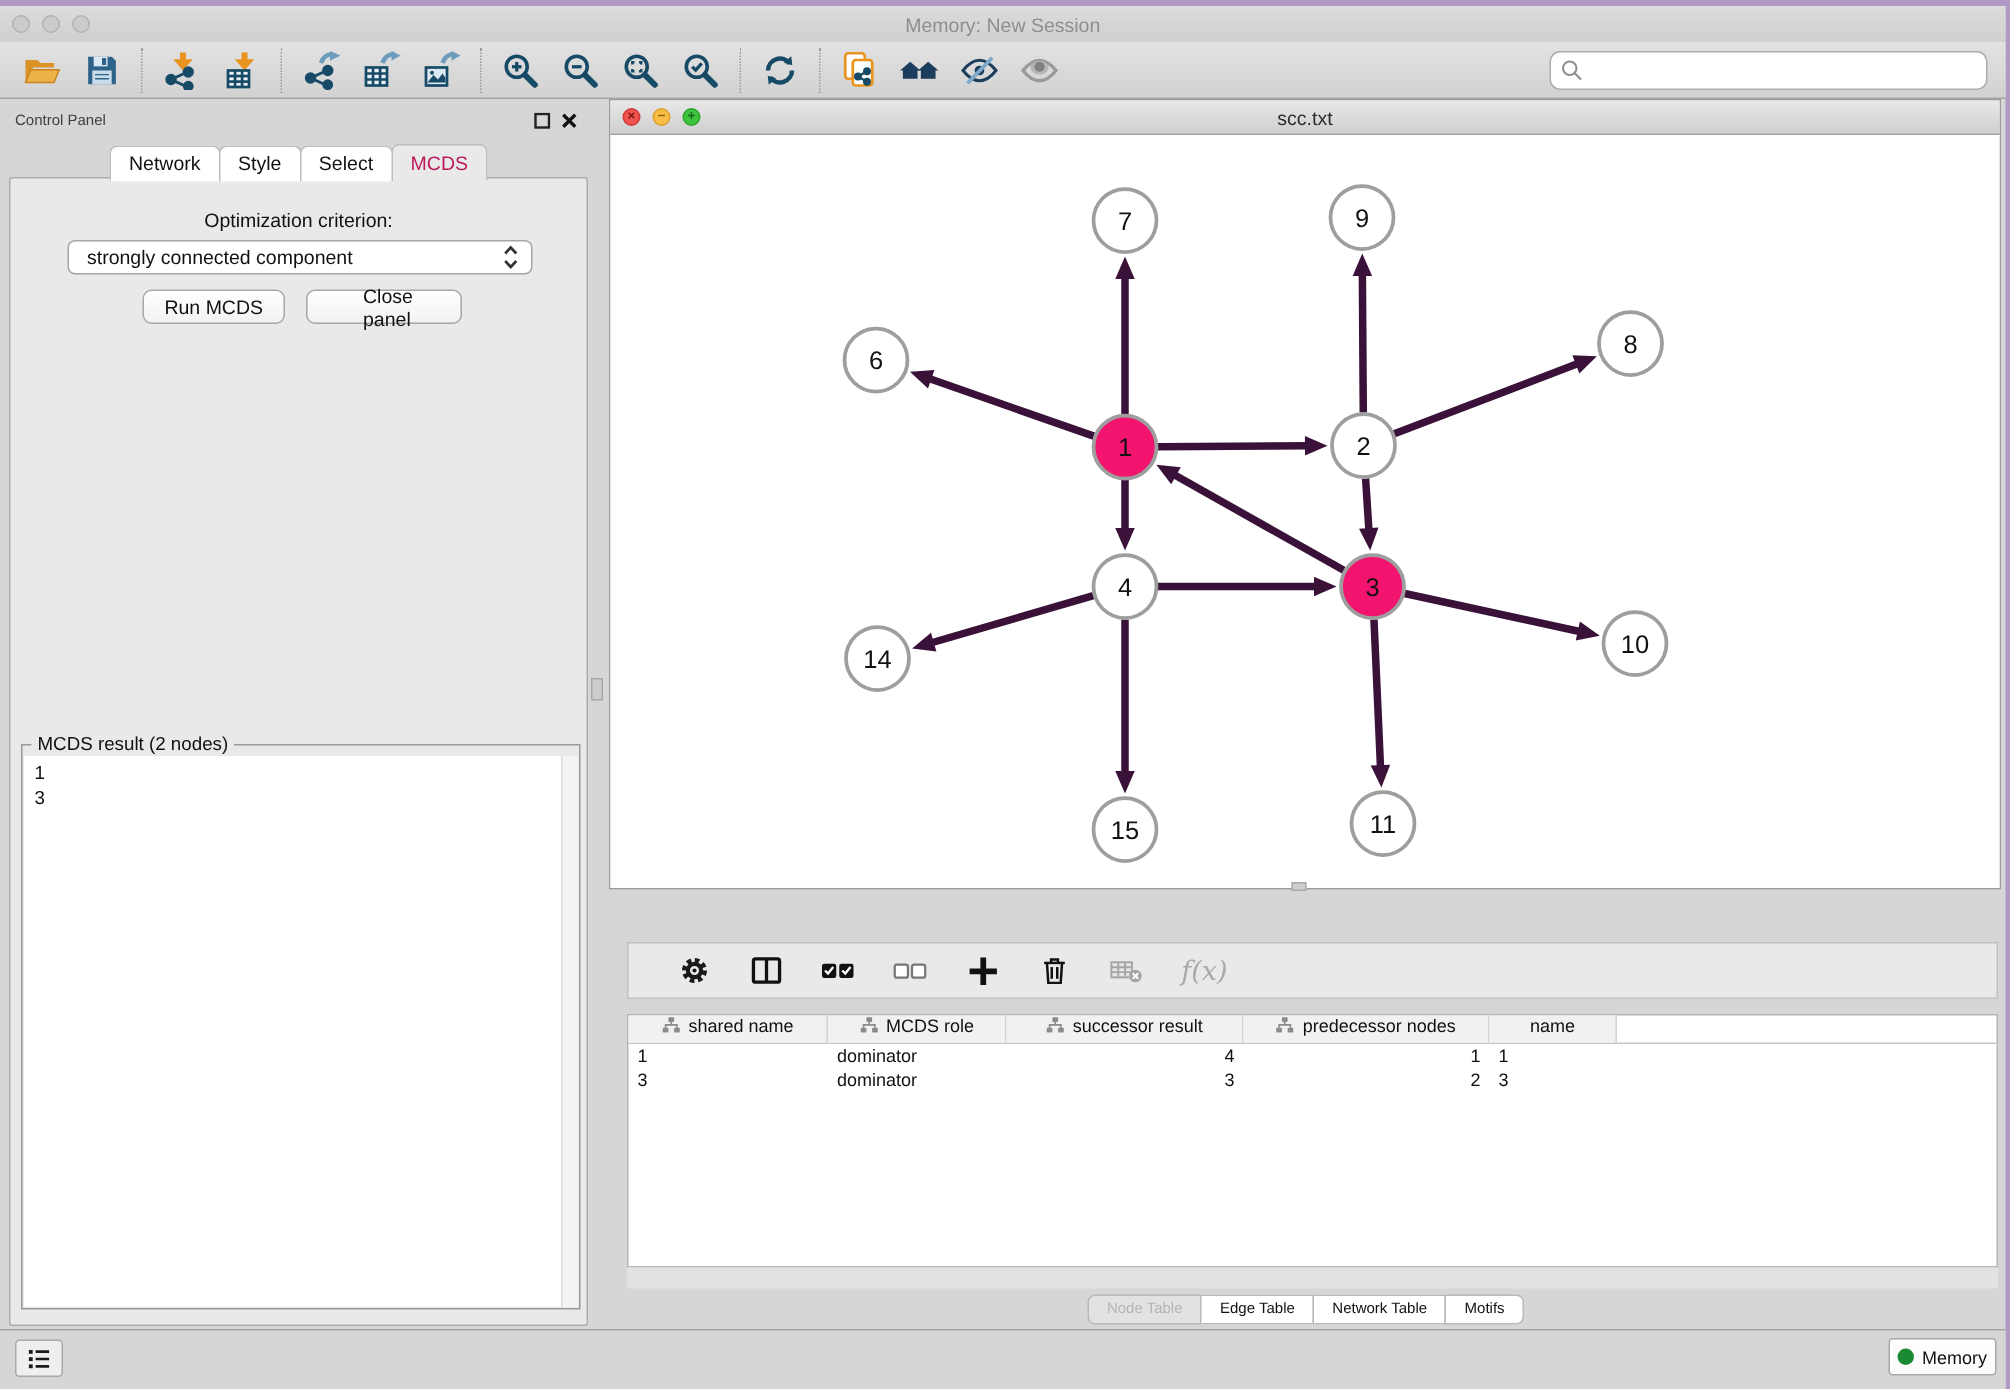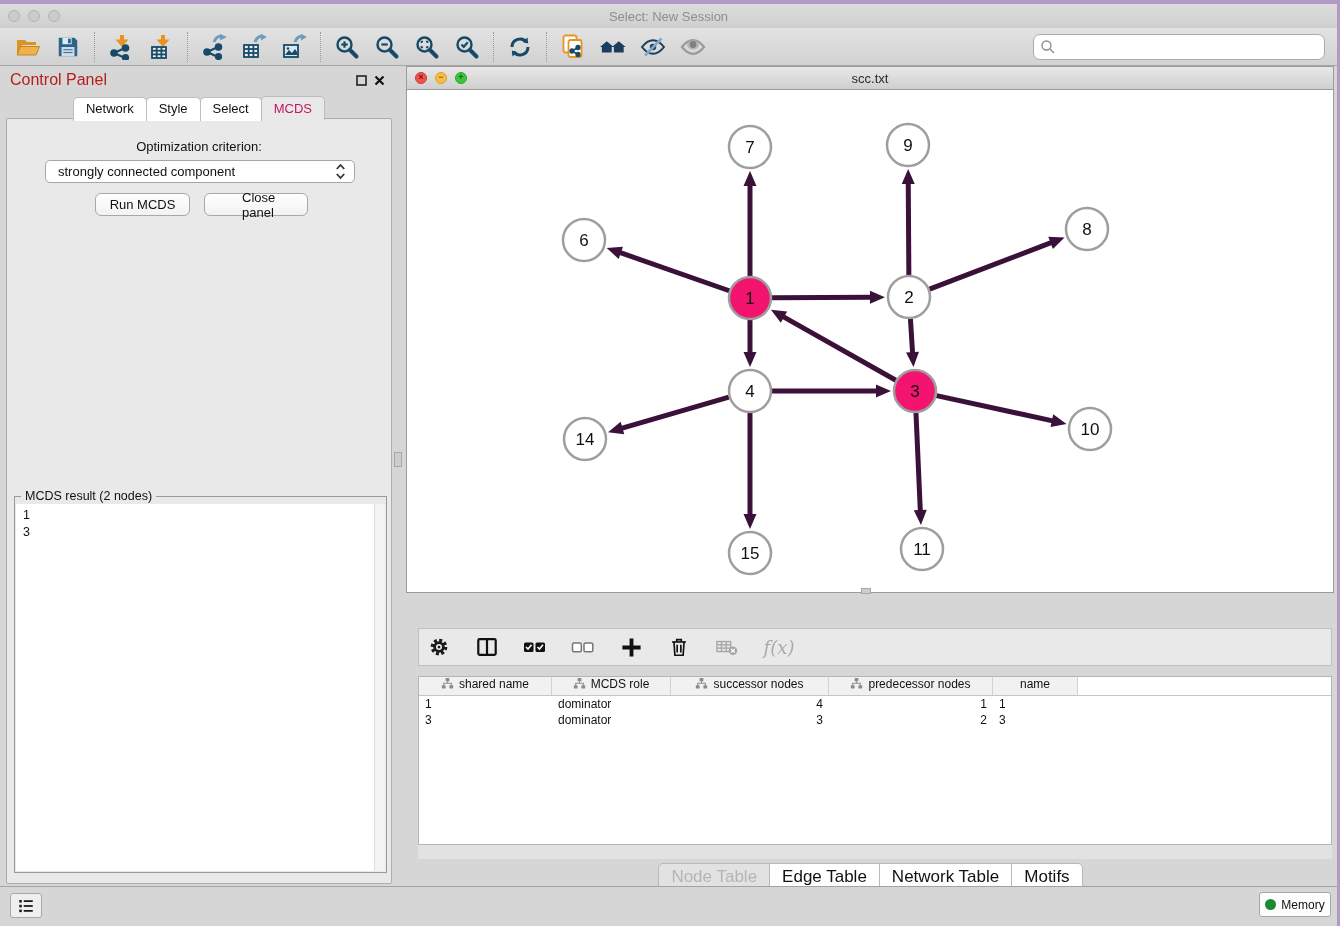--- a/index.html
+++ b/index.html
@@ -22,21 +22,21 @@
   .tbi svg{display:block;}
   .tb-sep{width:1px;height:30px;border-left:1px dotted #9a9a9a;margin:0 6px;}
   #search-wrap{margin-left:auto;position:relative;width:292px;height:26px;margin-right:4px;}
   #search-wrap input{width:100%;height:100%;border:1px solid #ababab;border-radius:7px;
     padding:0 8px 0 28px;font-size:13px;background:#fff;outline:none;color:#333;}
   #search-wrap svg{position:absolute;left:7px;top:5px;}
 
   
   #control-panel{position:absolute;left:0;top:62px;width:397px;height:824px;background:#d6d6d6;}
   .panel-head{position:absolute;top:0;left:0;right:0;height:28px;display:flex;align-items:center;}
-  .panel-title{font-size:16px;color:#b91c1c;margin-left:10px;}
+  .panel-title{font-size:10px;color:#404040;margin-left:10px;}
   .panel-btns{margin-left:auto;display:flex;align-items:center;gap:7px;margin-right:12px;}
   .cp-tabs{position:absolute;top:31px;left:0;right:0;display:flex;justify-content:center;z-index:2;}
   .cp-tab{font-size:13px;padding:3px 12px 4px;background:#fff;border:1px solid #bdbdbd;border-bottom:none;
     border-radius:5px 5px 0 0;margin-right:-1px;color:#111;}
   .cp-tab.active{background:#e9e9e9;color:#be185d;position:relative;top:-1px;padding-top:4px;}
   #cp-content{position:absolute;left:6px;top:52px;width:386px;height:766px;
     background:#e9e9e9;border:1px solid #adadad;border-radius:2px;}
   #opt-label{position:absolute;top:20px;left:0;right:0;text-align:center;font-size:13px;color:#111;}
   #opt-select{position:absolute;left:38px;top:41px;width:310px;height:23px;background:#fff;
     border:1px solid #a6a6a6;border-radius:5px;display:flex;align-items:center;
@@ -69,36 +69,36 @@
   #net-canvas{position:absolute;left:0;top:23px;right:0;bottom:0;background:#fff;}
   #graph-svg{position:absolute;left:0;top:0;}
 
   
   .vhandle{position:absolute;left:394px;top:448px;width:8px;height:15px;background:#cdcdcd;border:1px solid #a8a8a8;}
   .hhandle{position:absolute;left:861px;top:584px;width:10px;height:6px;background:#cdcdcd;border:1px solid #a8a8a8;}
 
   
   #table-panel{position:absolute;left:406px;top:592px;width:928px;height:294px;background:#d6d6d6;}
   #tp-toolbar{position:absolute;left:12px;top:32px;width:914px;height:38px;background:#e9e9e9;
-    border:1px solid #c0c0c0;display:flex;align-items:center;padding-left:2px;gap:12px;}
+    border:1px solid #c0c0c0;display:flex;align-items:center;padding-left:26px;gap:12px;}
   .tpi{width:36px;height:30px;display:flex;align-items:center;justify-content:center;}
   .fx{font-family:"DejaVu Serif","Liberation Serif",serif;font-style:italic;
     color:#a9a9a9;font-size:18px;}
   #tp-table{position:absolute;left:12px;top:80px;width:914px;height:169px;background:#fff;
     border:1px solid #b5b5b5;font-size:12px;color:#111;}
   .th-row{display:flex;height:19px;border-bottom:1px solid #c6c6c6;}
   .th{background:#f1f1f1;border-right:1px solid #d2d2d2;display:flex;align-items:flex-start;
     justify-content:center;gap:5px;color:#111;}
   .th svg{flex:0 0 auto;}
   .td-row{display:flex;height:16px;align-items:center;}
   .td{padding:0 6px;overflow:hidden;white-space:nowrap;}
   .num-r{text-align:right;}
   #tp-grayband{position:absolute;left:12px;top:249px;width:914px;height:14px;background:#e2e2e2;}
   #tp-tabs{position:absolute;left:0;right:0;top:267px;display:flex;justify-content:center;}
-  .tp-tab{font-size:17px;padding:3px 12px 4px;background:#fff;border:1px solid #b9b9b9;
+  .tp-tab{font-size:10px;padding:3px 12px 4px;background:#fff;border:1px solid #b9b9b9;
     margin-right:-1px;color:#111;}
   .tp-tab:first-child{border-radius:5px 0 0 5px;}
   .tp-tab:last-child{border-radius:0 5px 5px 0;}
   .tp-tab.active{background:#e2e2e2;color:#b5b5b5;}
 
   
   #statusbar{position:absolute;left:0;right:0;bottom:0;height:40px;background:#d6d6d6;
     border-top:1px solid #a3a3a3;}
   #list-btn{position:absolute;left:10px;top:6px;width:32px;height:25px;background:#efefef;
     border:1px solid #a8a8a8;border-radius:3px;display:flex;align-items:center;justify-content:center;}
@@ -109,21 +109,21 @@
 </style>
 </head>
 <body>
 
 <div id="app">
 
   <div id="titlebar">
     <div class="tl-dot"></div>
     <div class="tl-dot"></div>
     <div class="tl-dot"></div>
-    <div id="win-title">Select: New Session</div>
+    <div id="win-title">Memory: New Session</div>
   </div>
 
   <div id="toolbar">
     <div class="tbi">
       <svg width="26" height="26" viewBox="0 0 26 26">
           <path d="M2 6h8l2 2h9v3H7L4 20H2z" fill="#dd9226"></path>
           <path d="M5.5 12.5h19L21 21H2z" fill="#eeb24a" stroke="#c9841c" stroke-width="1"></path>
         </svg>
     </div>
     <div class="tbi">
@@ -502,21 +502,21 @@
         </div>
         <div class="th" style="width:158px">
           <svg width="13" height="13" viewBox="0 0 24 24">
               <g fill="#8b8b8b">
                 <rect x="8.5" y="2" width="7" height="6" rx="1"></rect>
                 <rect x="1.5" y="15" width="7" height="6" rx="1"></rect>
                 <rect x="15.5" y="15" width="7" height="6" rx="1"></rect>
               </g>
               <path d="M12 8v3.5M5 15v-3.5h14V15" fill="none" stroke="#8b8b8b" stroke-width="2"></path>
             </svg>
-          <span>successor nodes</span>
+          <span>successor result</span>
         </div>
         <div class="th" style="width:164px">
           <svg width="13" height="13" viewBox="0 0 24 24">
               <g fill="#8b8b8b">
                 <rect x="8.5" y="2" width="7" height="6" rx="1"></rect>
                 <rect x="1.5" y="15" width="7" height="6" rx="1"></rect>
                 <rect x="15.5" y="15" width="7" height="6" rx="1"></rect>
               </g>
               <path d="M12 8v3.5M5 15v-3.5h14V15" fill="none" stroke="#8b8b8b" stroke-width="2"></path>
             </svg>

